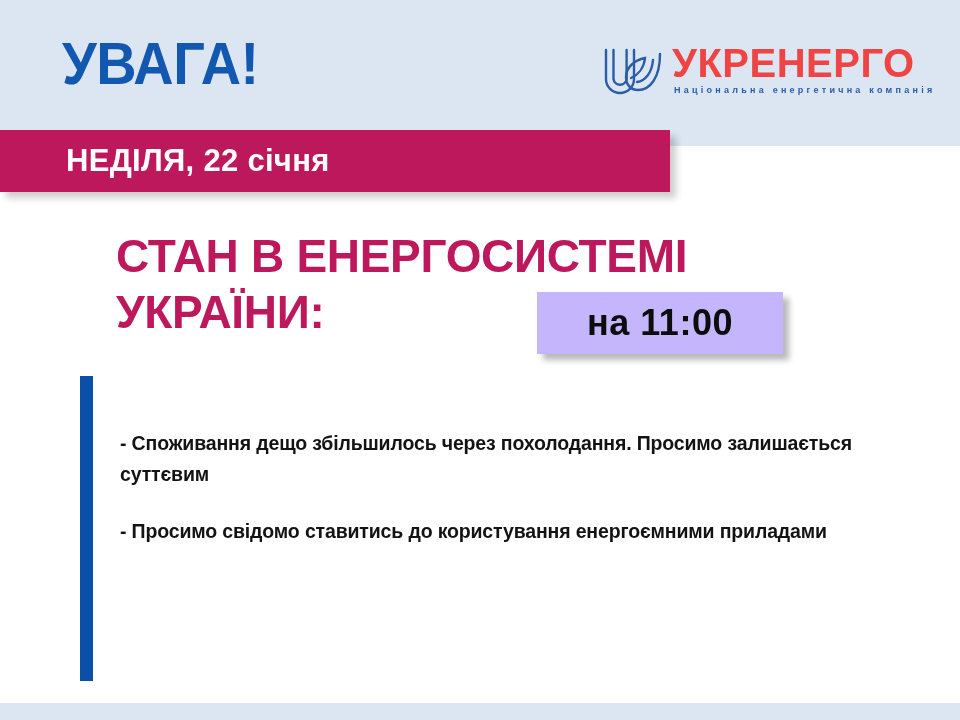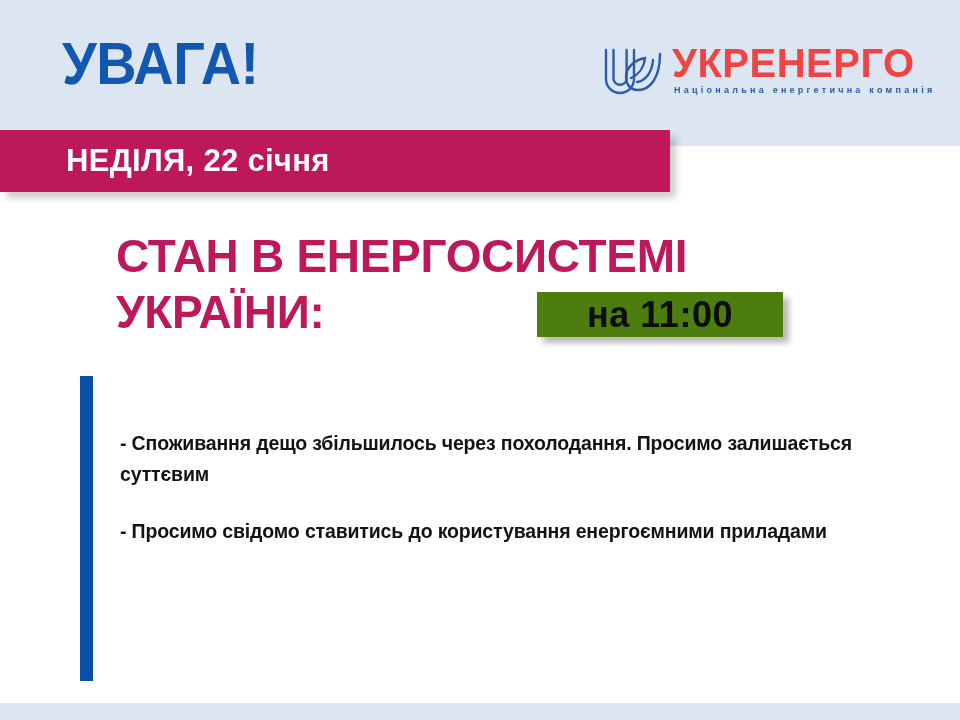--- a/index.html
+++ b/index.html
@@ -127,22 +127,22 @@
     white-space: pre-line;
     margin-left: 24px;
   }
 
   
   .time-badge {
     position: absolute;
     left: 537px;
     top: 292px;
     width: 246px;
-    height: 45px;
-    background: #4d7c0f;
+    height: 62px;
+    background: #c4b5fd;
     box-shadow: 6px 6px 6px rgba(0,0,0,0.28);
     display: flex;
     align-items: center;
     justify-content: center;
   }
   .time-badge-text {
     font-size: 36px;
     line-height: 38px;
     font-weight: 700;
     color: #0d0d0d;

